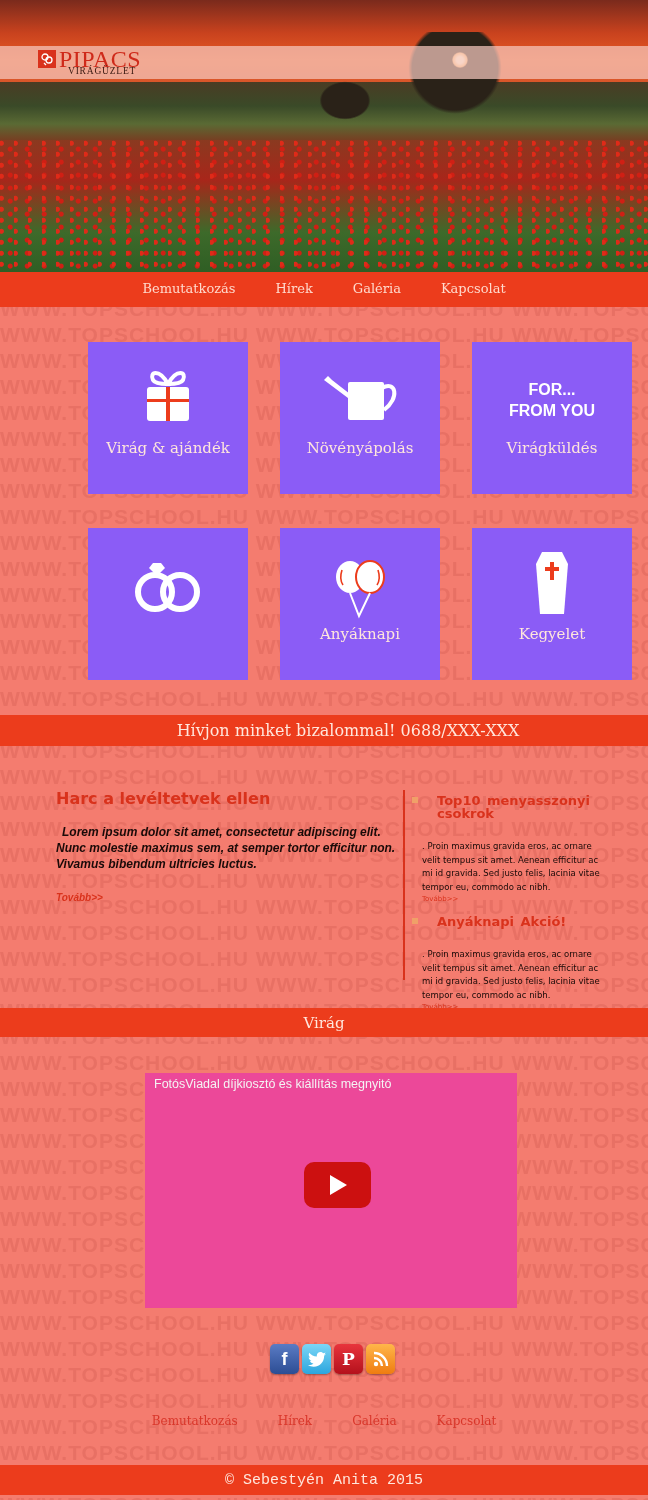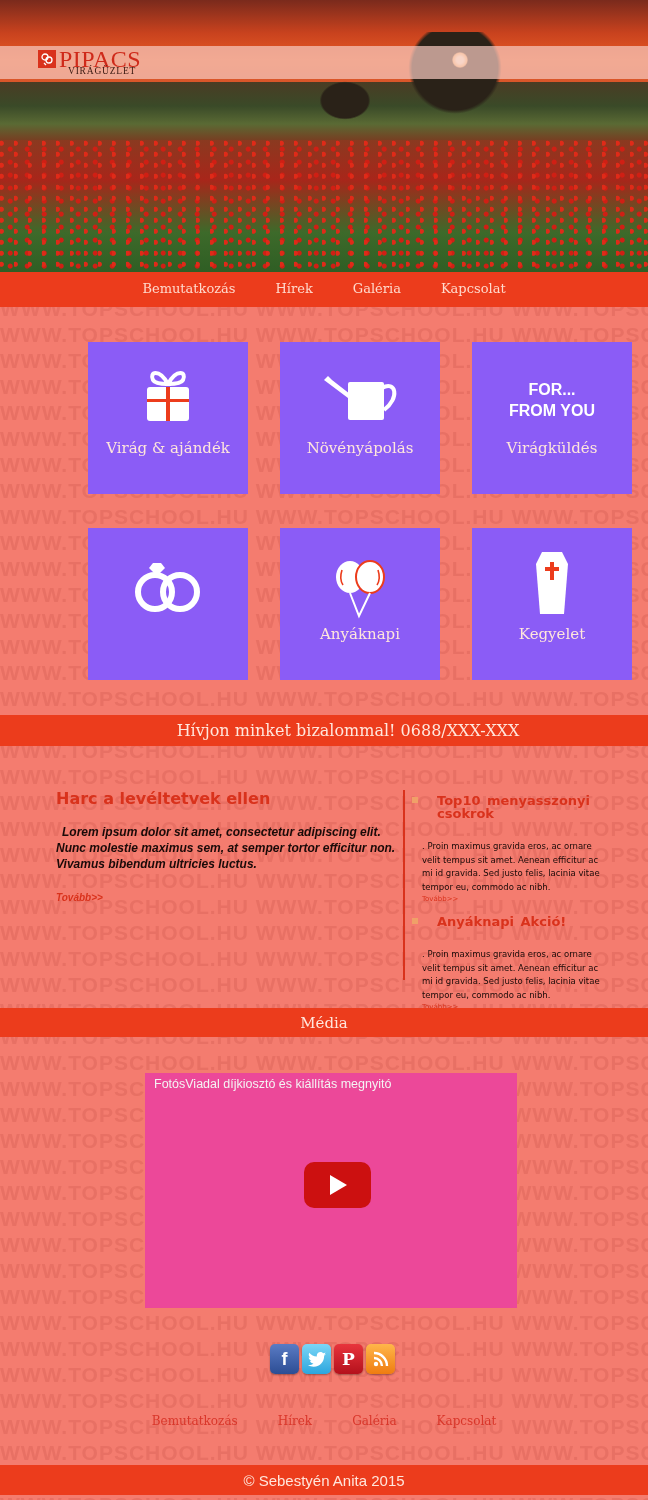--- a/index.html
+++ b/index.html
@@ -176,21 +176,21 @@
   .footnav {
     position: absolute; left: 0; top: 1414px; width: 648px; z-index: 2;
     display: flex; justify-content: center;
   }
   .footnav a {
     color: #d9362a; font-family: "DejaVu Serif", serif; font-size: 12px; margin: 0 20px; text-decoration: none;
   }
   .copyright {
     position: absolute; left: 0; top: 1465px; width: 648px; height: 30px; background: #ec3c1c; z-index: 2;
     display: flex; align-items: center; justify-content: center;
-    font-family: Liberation Sans, sans-serif; color: #ffe6dc; font-size: 15px;
+    font-family: Liberation Mono, monospace; color: #ffe6dc; font-size: 15px;
   }
 </style>
 </head>
 <body>
 
 <div class="watermark" id="wm">
     <div>WWW.TOPSCHOOL.HU   WWW.TOPSCHOOL.HU   WWW.TOPSCHOOL.HU   WWW.TOPSCHOOL.HU   </div>
     <div>WWW.TOPSCHOOL.HU   WWW.TOPSCHOOL.HU   WWW.TOPSCHOOL.HU   WWW.TOPSCHOOL.HU   </div>
     <div>WWW.TOPSCHOOL.HU   WWW.TOPSCHOOL.HU   WWW.TOPSCHOOL.HU   WWW.TOPSCHOOL.HU   </div>
     <div>WWW.TOPSCHOOL.HU   WWW.TOPSCHOOL.HU   WWW.TOPSCHOOL.HU   WWW.TOPSCHOOL.HU   </div>
@@ -348,21 +348,21 @@
     <a class="more">Tovább&gt;&gt;</a>
   </div>
   <div class="news-item">
     <span class="bullet"></span>
     <div class="title">Anyáknapi Akció!</div>
     <div class="text">. Proin maximus gravida eros, ac ornare velit tempus sit amet. Aenean efficitur ac mi id gravida. Sed justo felis, lacinia vitae tempor eu, commodo ac nibh.</div>
     <a class="more">Tovább&gt;&gt;</a>
   </div>
 </aside>
 
-<div class="mediaband">Média</div>
+<div class="mediaband">Virág</div>
 <div class="video">
   <span class="video-title">FotósViadal díjkiosztó és kiállítás megnyitó</span>
   <span class="play">
     <svg width="20" height="22" viewBox="0 0 20 22">
         <path d="M2 1 L19 11 L2 21 Z" fill="#fff"></path>
       </svg>
   </span>
 </div>
 
 <div class="social">

